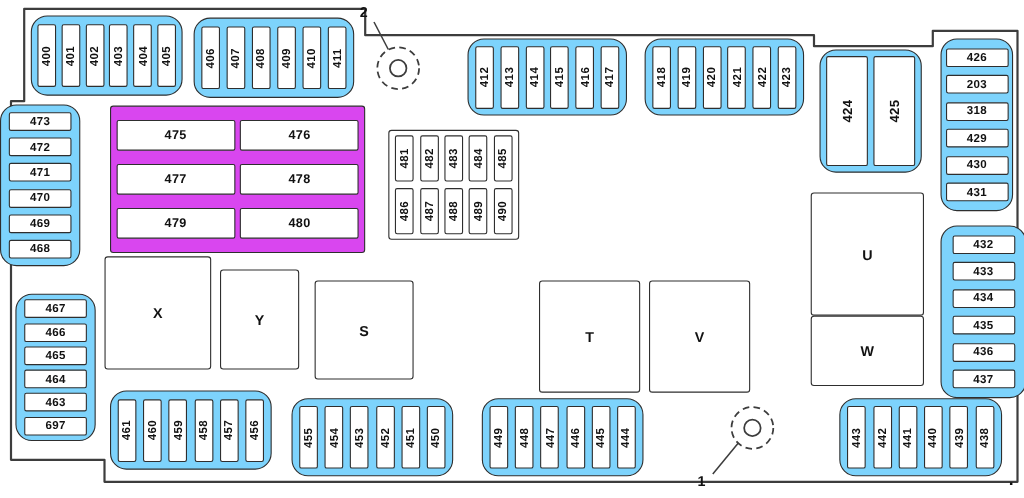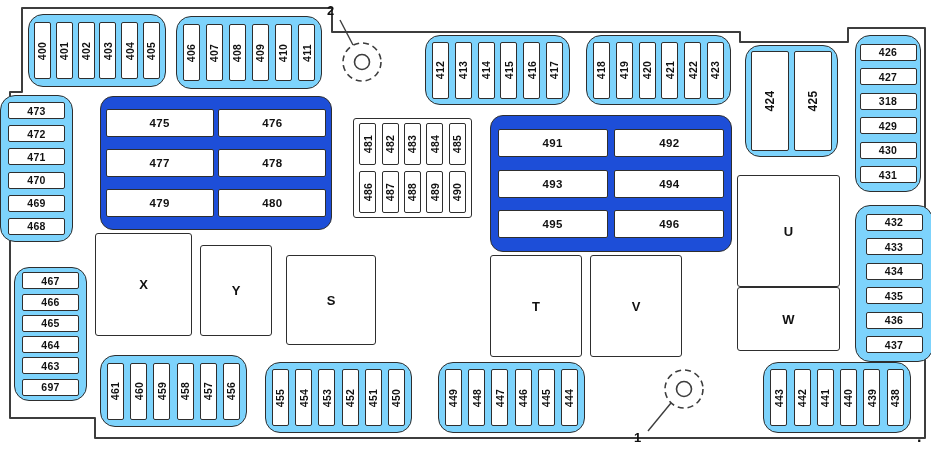--- a/index.html
+++ b/index.html
@@ -11,21 +11,21 @@
   .grp{position:absolute;border:1.6px solid #2e2e2e;border-radius:15px;background:#7dd3fc;display:flex;align-items:center}
   .vgroup{flex-direction:row;justify-content:space-evenly}
   .hcol{flex-direction:column;justify-content:space-evenly}
   .bigv{flex-direction:row;justify-content:space-evenly}
 
   .fuse{border:1.4px solid #2e2e2e;border-radius:2px;display:flex;align-items:center;justify-content:center;background:#fff}
   .vgroup .fuse{width:17px;height:57px}
   .hcol .fuse{width:57px;height:17px}
   .bigv .fuse{width:38px;height:100px}
 
-  .blockgrid{position:absolute;border:1.6px solid #2e2e2e;border-radius:13px;background:#1d4ed8;display:grid;justify-content:space-evenly;align-content:space-evenly}
+  .blockgrid{position:absolute;border:1.6px solid #2e2e2e;border-radius:3px;background:#d946ef;display:grid;justify-content:space-evenly;align-content:space-evenly}
   .blockgrid .fuse{width:100%;height:28px}
   .g475{grid-template-columns:repeat(2,108px)}
   .g491{grid-template-columns:repeat(2,110px)}
 
   .dualrow{position:absolute;border:1.6px solid #2e2e2e;border-radius:3px;background:#fff;display:flex;flex-direction:column;justify-content:space-evenly}
   .vrow{display:flex;flex-direction:row;justify-content:space-evenly;align-items:center;height:46px}
   .vrow .fuse{width:17px;height:42px}
 
   .lbl{font-size:10.5px;font-weight:bold;color:#111;white-space:nowrap;letter-spacing:.3px}
   .vgroup .lbl,.bigv .lbl,.vrow .lbl{transform:rotate(-90deg)}
@@ -140,21 +140,21 @@
       <div class="fuse">
         <span class="lbl">425</span>
       </div>
     </div>
 
   <div class="grp hcol" style="left:855px;top:35px;width:66px;height:157px">
       <div class="fuse">
         <span class="lbl">426</span>
       </div>
       <div class="fuse">
-        <span class="lbl">427</span>
+        <span class="lbl">203</span>
       </div>
       <div class="fuse">
         <span class="lbl">318</span>
       </div>
       <div class="fuse">
         <span class="lbl">429</span>
       </div>
       <div class="fuse">
         <span class="lbl">430</span>
       </div>
@@ -235,40 +235,20 @@
         <span class="lbl">477</span>
       </div>
       <div class="fuse">
         <span class="lbl">478</span>
       </div>
       <div class="fuse">
         <span class="lbl">479</span>
       </div>
       <div class="fuse">
         <span class="lbl">480</span>
-      </div>
-    </div>
-  <div class="blockgrid g491" style="left:490px;top:115px;width:242px;height:137px">
-      <div class="fuse">
-        <span class="lbl">491</span>
-      </div>
-      <div class="fuse">
-        <span class="lbl">492</span>
-      </div>
-      <div class="fuse">
-        <span class="lbl">493</span>
-      </div>
-      <div class="fuse">
-        <span class="lbl">494</span>
-      </div>
-      <div class="fuse">
-        <span class="lbl">495</span>
-      </div>
-      <div class="fuse">
-        <span class="lbl">496</span>
       </div>
     </div>
 
   <div class="dualrow" style="left:353px;top:118px;width:119px;height:100px">
     <div class="vrow">
         <div class="fuse">
           <span class="lbl">481</span>
         </div>
         <div class="fuse">
           <span class="lbl">482</span>

